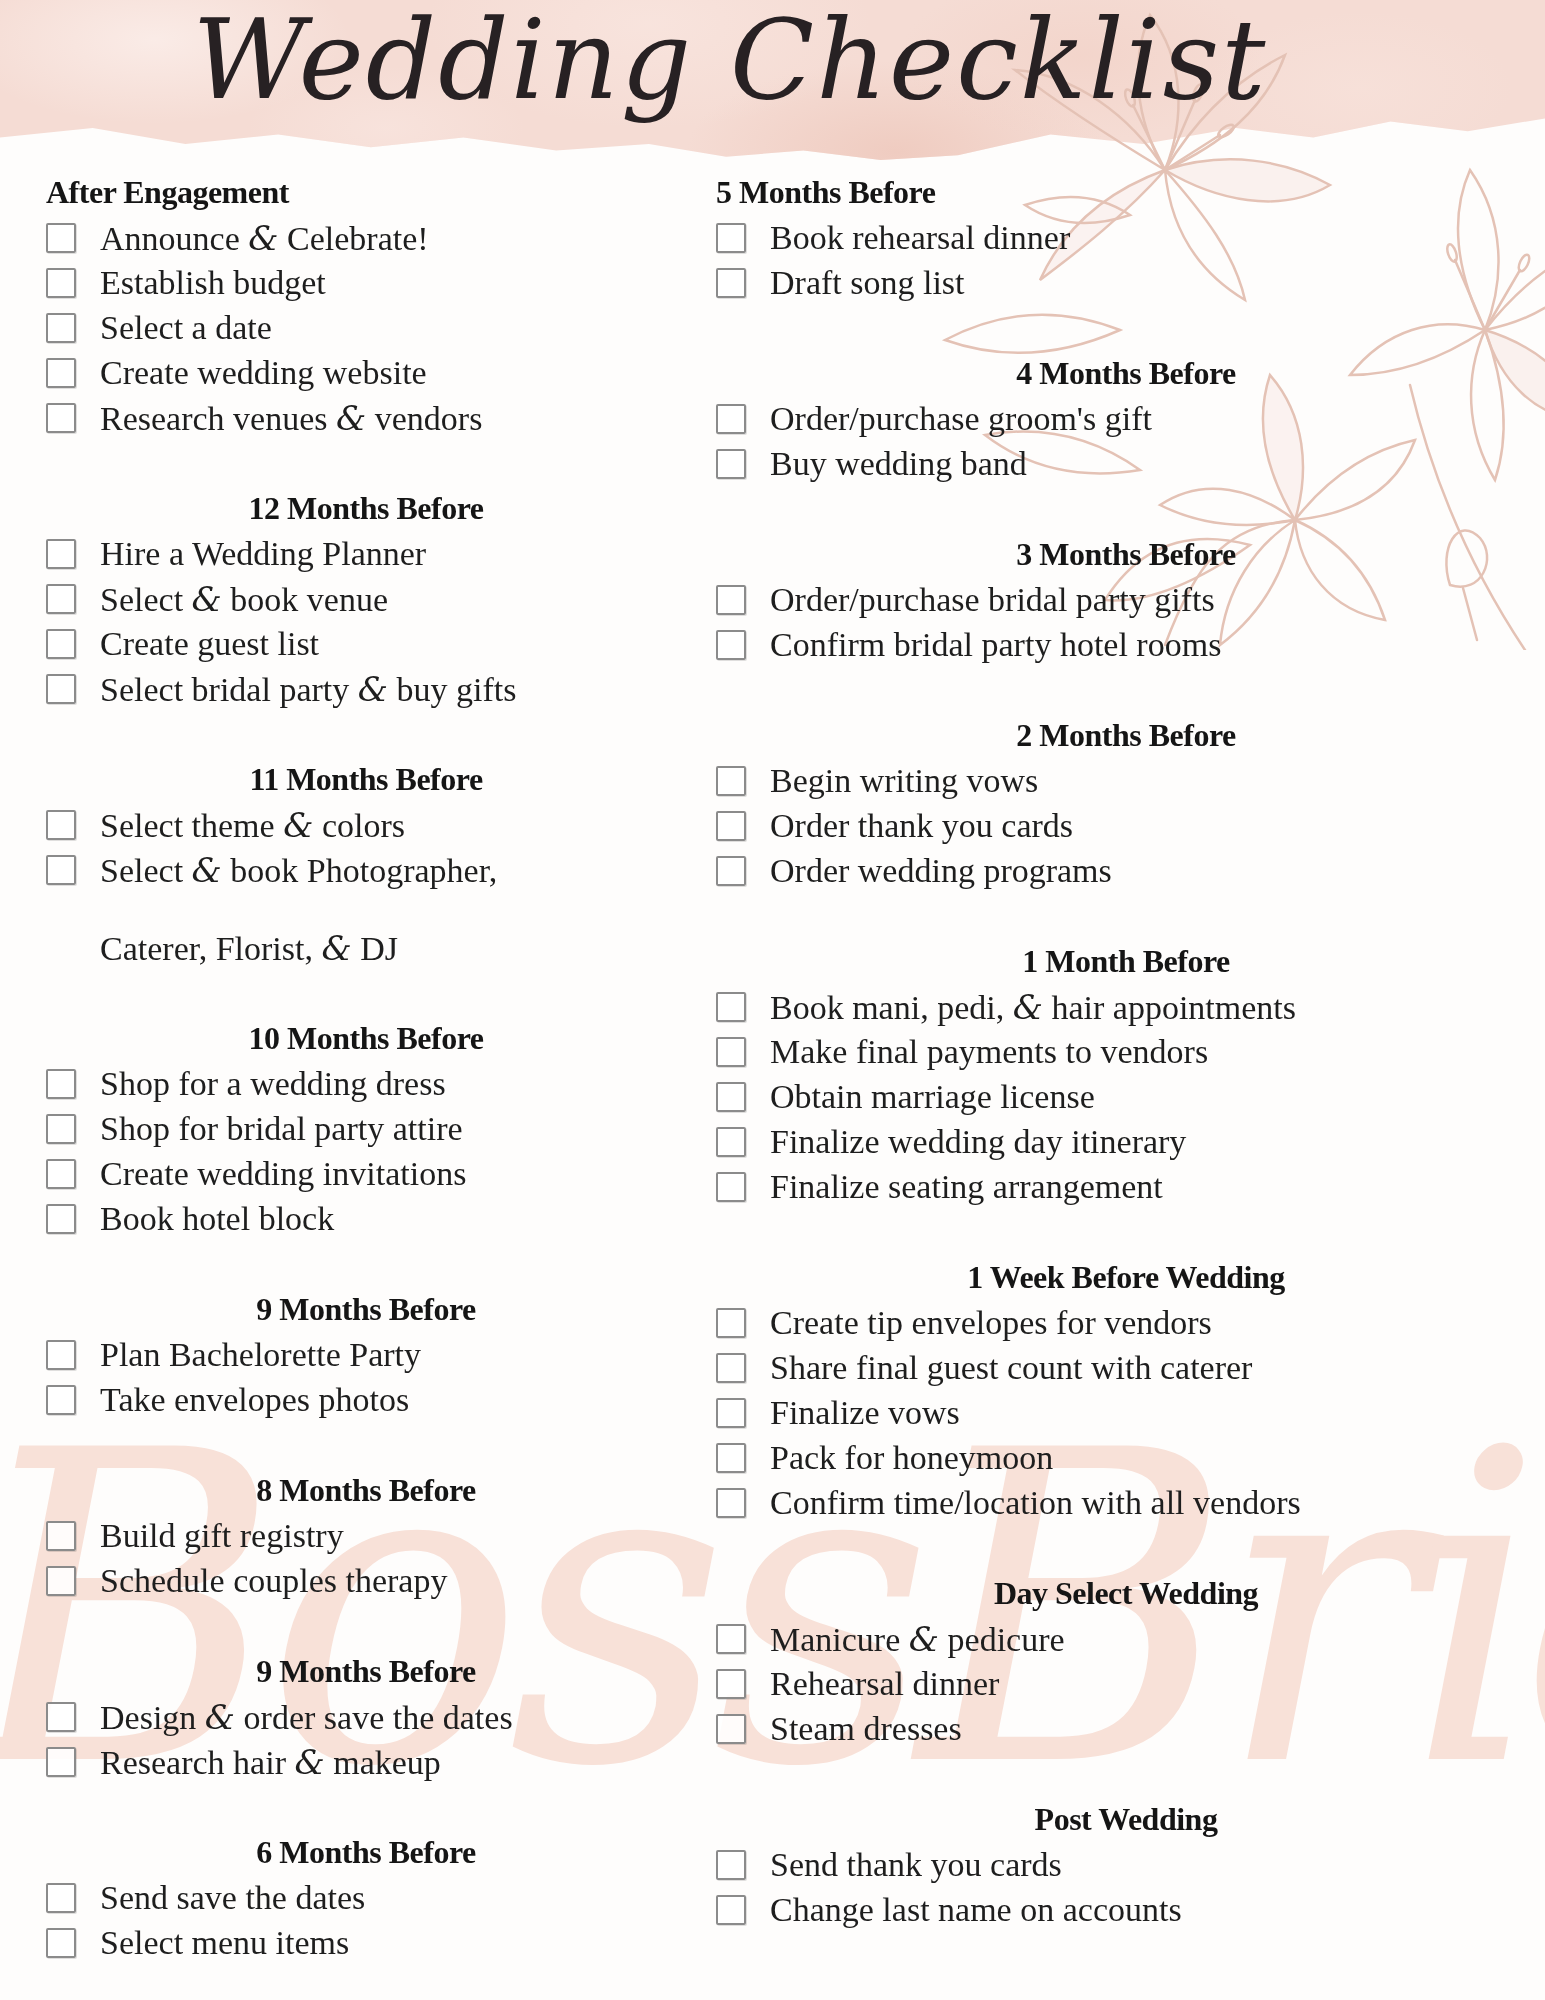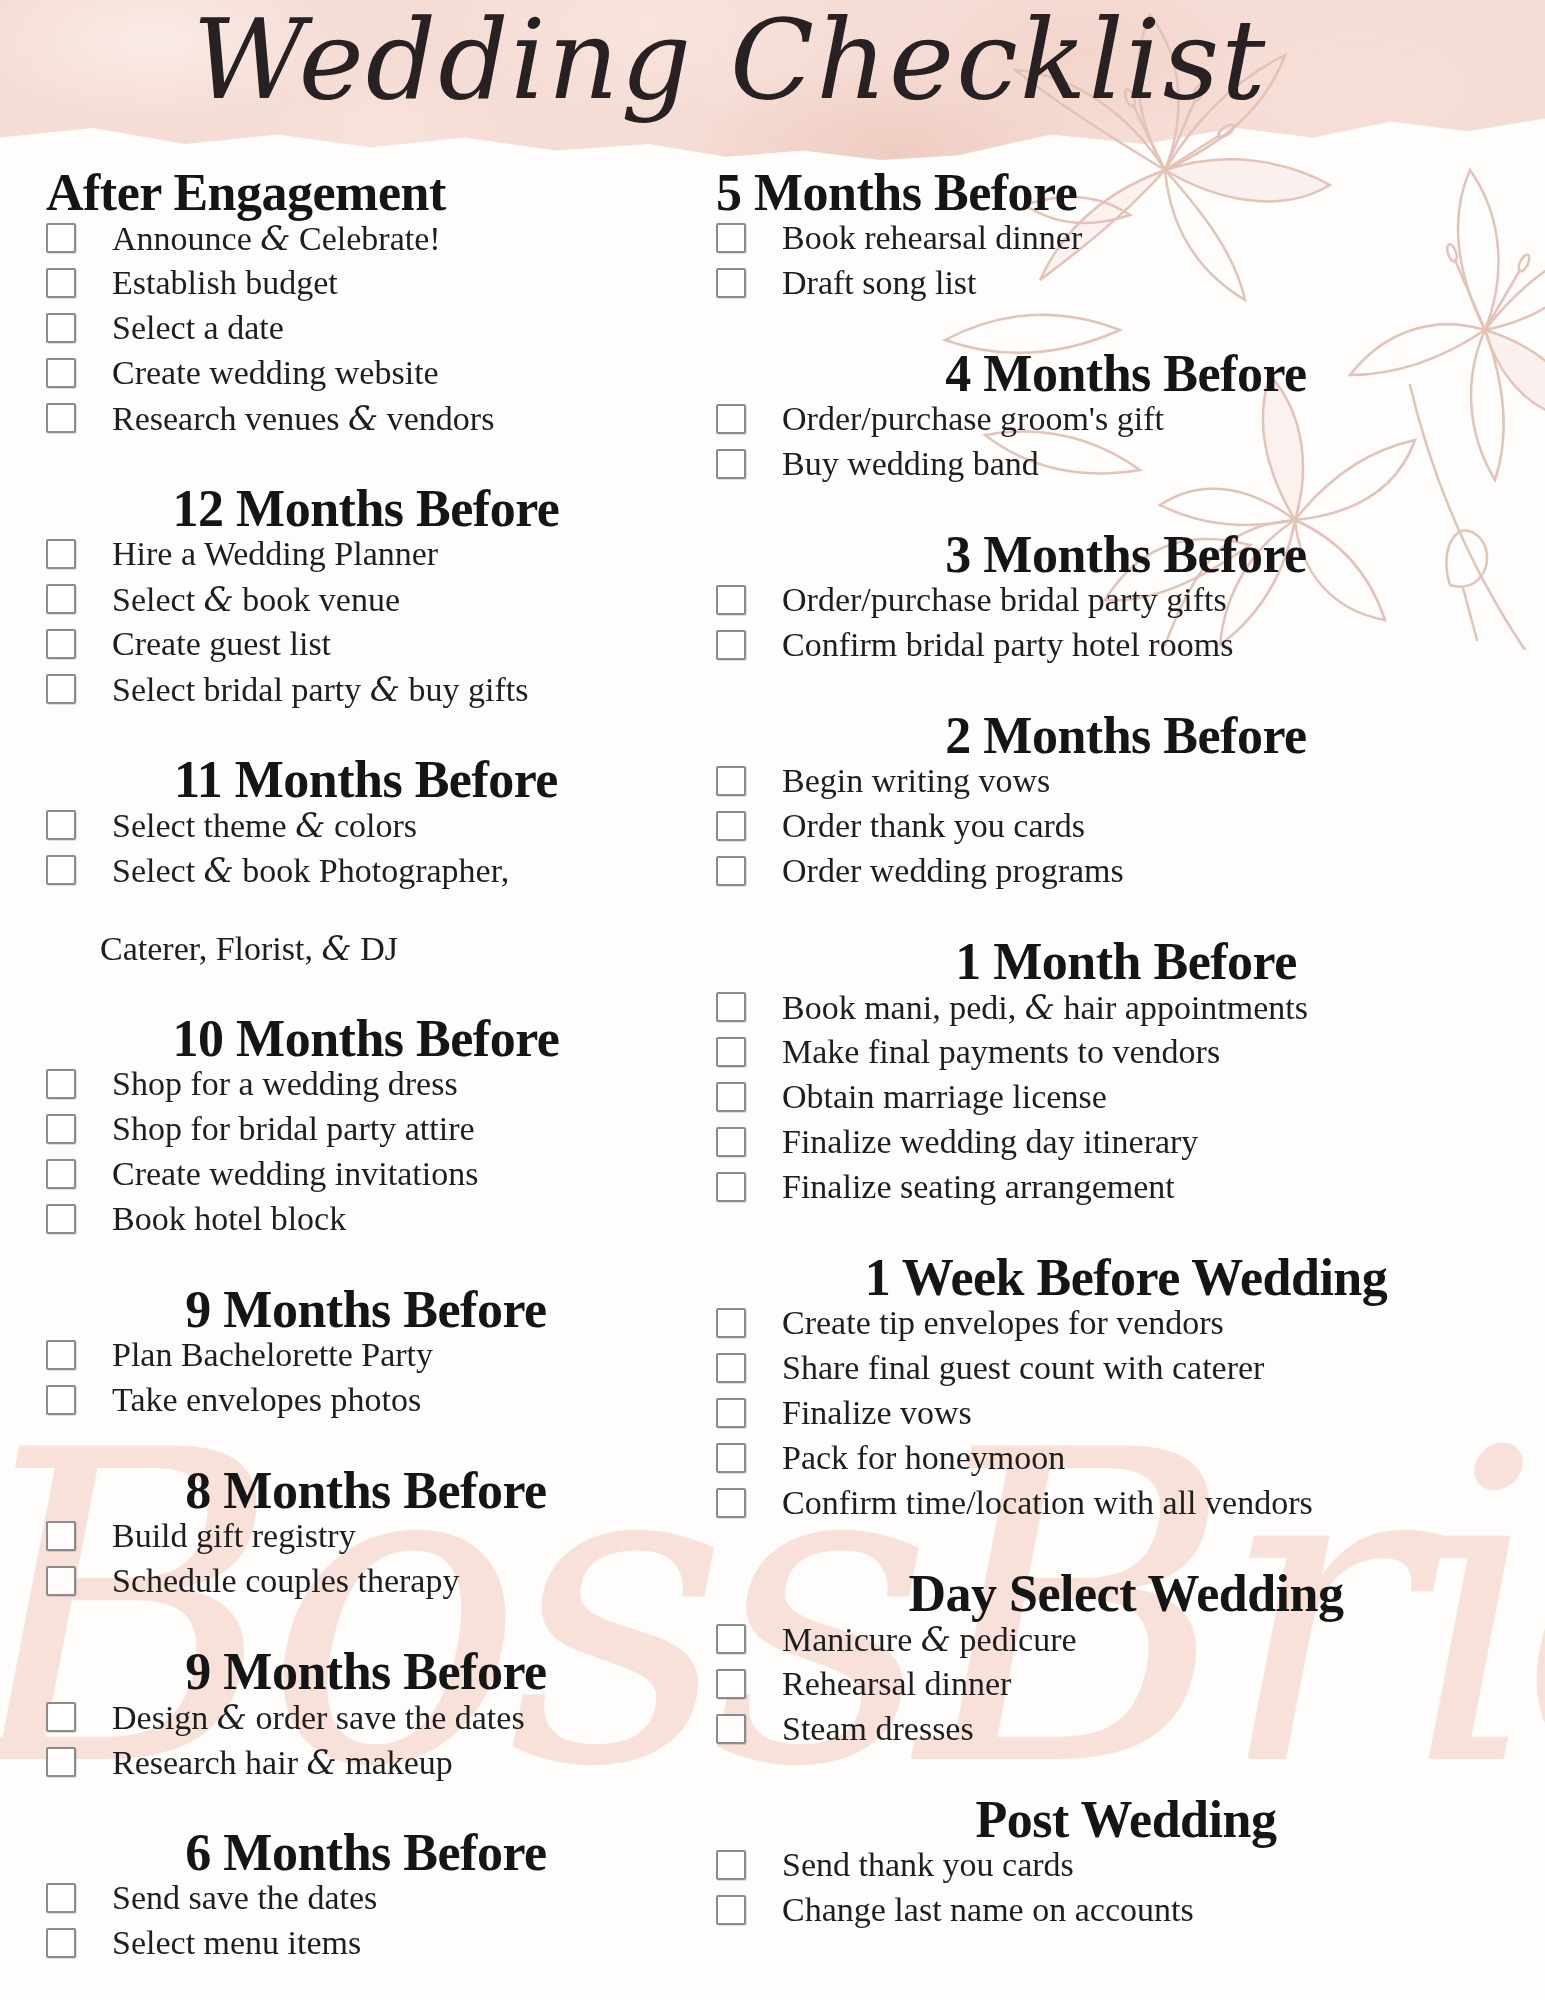--- a/index.html
+++ b/index.html
@@ -57,33 +57,32 @@
     z-index:0;
     pointer-events:none;
   }
   
   .col{position:absolute;top:170px;z-index:3;}
   #col-0{left:46px;width:640px;}
   #col-1{left:716px;width:820px;}
   .sec + .sec{margin-top:46px;text-align:center;}
   .sec-h{
     margin:0;
-    font-size:52px;line-height:45px;
+    font-size:32px;line-height:45px;
     font-weight:700;
     color:#151515;
     white-space:nowrap;
     letter-spacing:-0.5px;
   }
   .row{
     display:flex;align-items:center;
     height:45px;
     white-space:nowrap;
     font-size:34px;
     color:#1e1e1e;
-    gap:12px;
   }
   .row .txt{display:inline-block;}
   .row .amp{font-style:italic;font-family:"DejaVu Serif",serif;}
   .cb{
     flex:none;
     width:30px;height:30px;
     box-sizing:border-box;
     border:2px solid #8b8b8b;
     border-radius:2px;
     background:rgba(255,255,255,.9);

